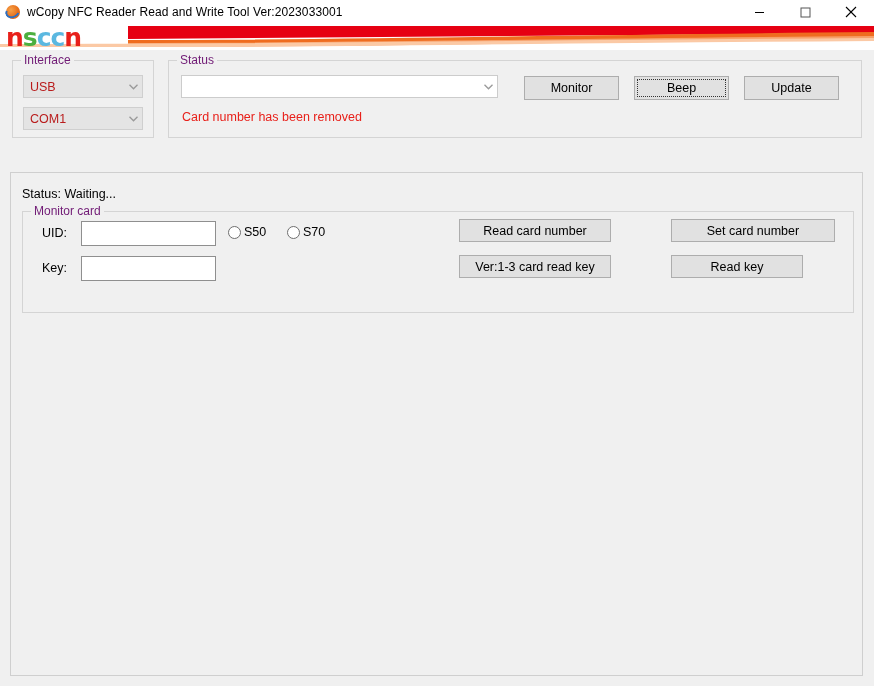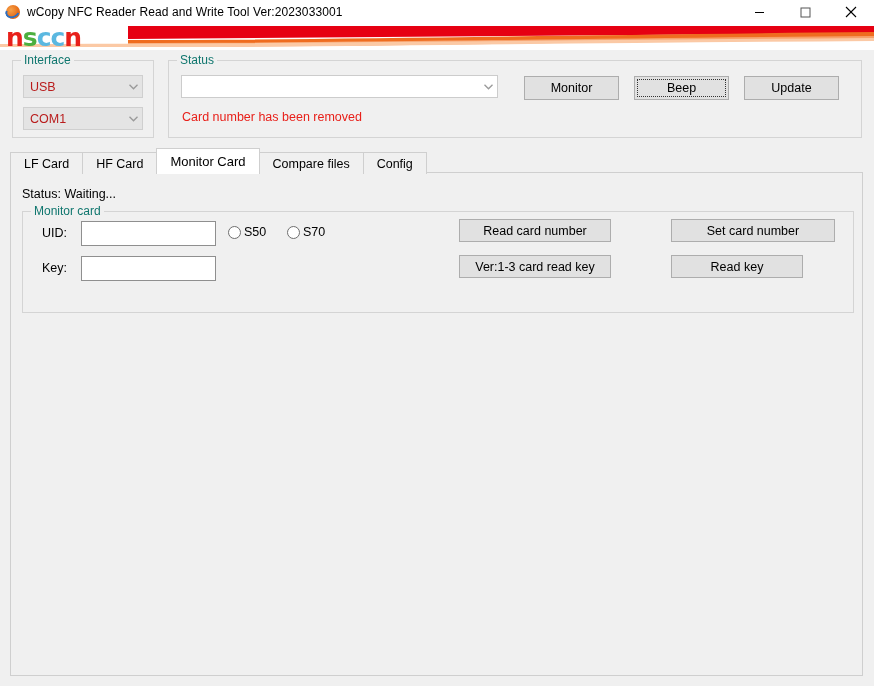--- a/index.html
+++ b/index.html
@@ -82,21 +82,21 @@
   
   .groupbox {
     position: absolute;
     border: 1px solid #d4d4d4;
     background: transparent;
   }
   .groupbox > .gb-title {
     position: absolute; top: -8px; left: 8px;
     background: #f0f0f0;
     padding: 0 3px;
-    font-size: 12px; color: #0f766e;
+    font-size: 12px; color: #701a75;
     white-space: nowrap;
   }
 
   
   .combo {
     position: absolute;
     border: 1px solid #cccccc;
     background: #ffffff;
     display: flex; align-items: center;
   }
@@ -302,37 +302,20 @@
     </button>
     <button class="btn focused" style="left:465px; top:15px; width:95px; height:24px;">
       <span class="focus-ring"></span>
       <span>Beep</span>
     </button>
     <button class="btn" style="left:575px; top:15px; width:95px; height:24px;">
       <span>Update</span>
     </button>
   </div>
 
-  <div class="tabstrip">
-    <div class="tab">
-      <span>LF Card</span>
-    </div>
-    <div class="tab">
-      <span>HF Card</span>
-    </div>
-    <div class="tab active">
-      <span>Monitor Card</span>
-    </div>
-    <div class="tab">
-      <span>Compare files</span>
-    </div>
-    <div class="tab">
-      <span>Config</span>
-    </div>
-  </div>
 
   <div class="tabpanel">
 
     <div class="lbl" style="left:11px; top:14px;">Status: Waiting...</div>
 
     <div class="groupbox" style="left:11px; top:38px; width:832px; height:102px;">
       <div class="gb-title">Monitor card</div>
 
       <div class="lbl" style="left:19px; top:14px;">UID:</div>
       <input class="textinput" type="text" style="left: 58px; top: 9px; width: 135px; height: 25px;" value="">

